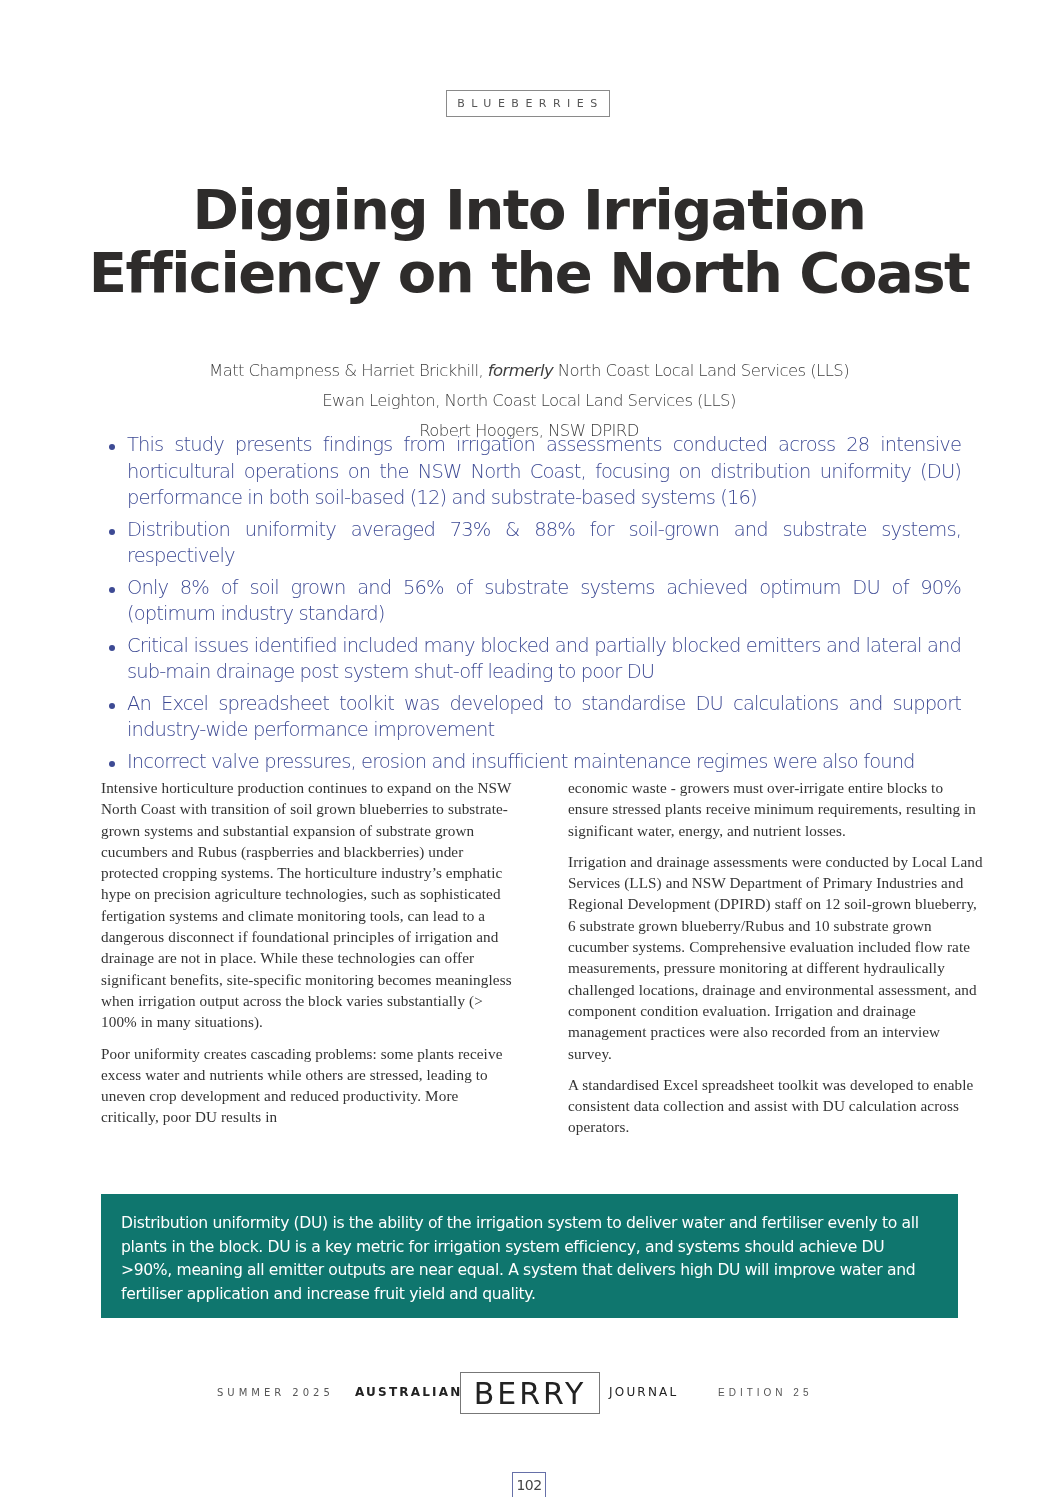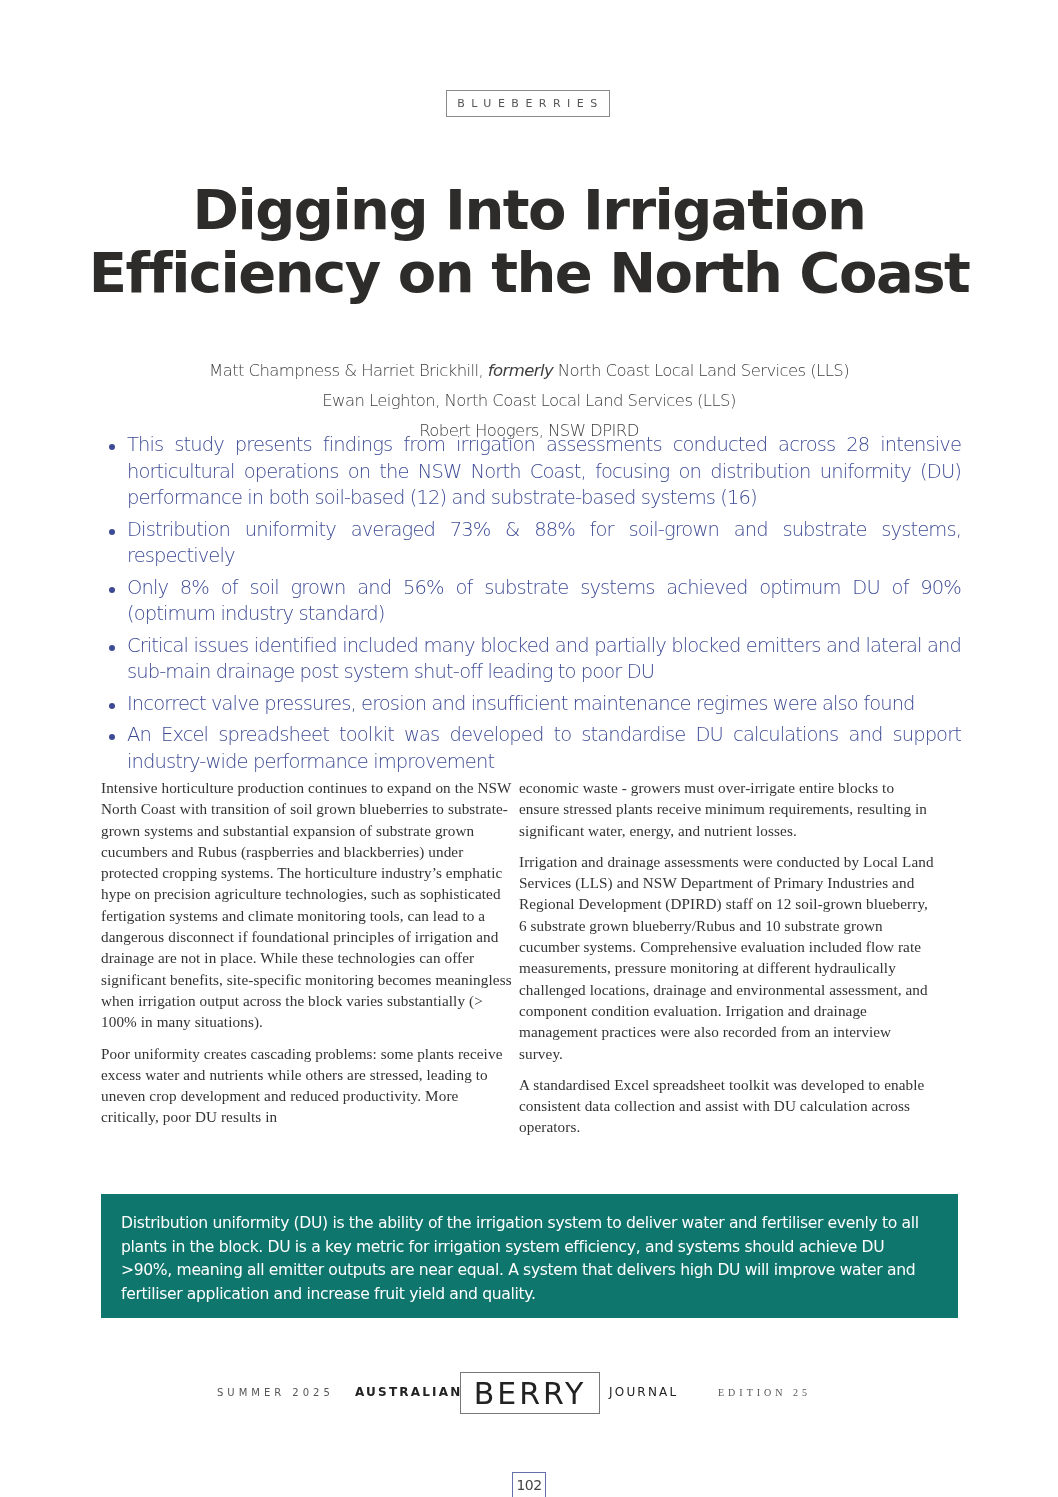--- a/index.html
+++ b/index.html
@@ -40,21 +40,21 @@
     width: 6px; height: 6px; border-radius: 50%; background: #3d4a94;
   }
 
   .col {
     position: absolute; top: 777px; width: 418px;
     font-family: "Liberation Serif", serif; font-size: 15.2px; line-height: 21.3px;
     color: #333; letter-spacing: 0.1px;
   }
   .col p { margin: 0 0 10px 0; }
   .col-left { left: 101px; }
-  .col-right { left: 519px; }
+  .col-right { left: 568px; }
 
   .callout {
     position: absolute; left: 101px; top: 1194px; width: 857px; height: 124px;
     background: #0f766e; box-sizing: border-box; padding: 18px 20px 0 20px;
     font-family: "DejaVu Sans", sans-serif; font-size: 15.6px; line-height: 23.5px;
     color: #ffffff; letter-spacing: -0.35px; font-weight: 500;
   }
 
   .footer {
     position: absolute; left: 0; top: 1372px; width: 1058px; height: 43px;
@@ -72,21 +72,21 @@
     border: 1.5px solid #777; box-sizing: border-box;
     display: flex; align-items: center; justify-content: center;
     font-family: "DejaVu Sans", sans-serif; font-weight: normal; font-size: 30px; letter-spacing: 3px; color: #222;
   }
   .footer .journal {
     position: absolute; left: 609px; top: 13px;
     font-family: "DejaVu Sans", sans-serif; font-weight: normal; font-size: 12px; letter-spacing: 2.2px; color: #222;
   }
   .footer .edition {
     position: absolute; left: 718px; top: 15px;
-    font-family: Liberation Serif, serif; font-size: 10px; letter-spacing: 4px; color: #555;
+    font-family: Liberation Sans, sans-serif; font-size: 10px; letter-spacing: 4px; color: #555;
   }
 
   .page-number {
     position: absolute; left: 512px; top: 1472px; width: 34px; height: 25px;
     border: 1.5px solid #6670a8; border-bottom: none; box-sizing: border-box;
     display: flex; align-items: center; justify-content: center;
     font-family: "DejaVu Sans", sans-serif; font-size: 14px; color: #444; letter-spacing: -0.5px;
   }
 </style>
 </head>
@@ -100,22 +100,22 @@
   <div><span>Matt Champness &amp; Harriet Brickhill, </span><em>formerly</em><span> North Coast Local Land Services (LLS)</span></div>
   <div>Ewan Leighton, North Coast Local Land Services (LLS)</div>
   <div>Robert Hoogers, NSW DPIRD</div>
 </div>
 
 <ul class="summary">
   <li>This study presents findings from irrigation assessments conducted across 28 intensive horticultural operations on the NSW North Coast, focusing on distribution uniformity (DU) performance in both soil-based (12) and substrate-based systems (16)</li>
   <li>Distribution uniformity averaged 73% &amp; 88% for soil-grown and substrate systems, respectively</li>
   <li>Only 8% of soil grown and 56% of substrate systems achieved optimum DU of 90% (optimum industry standard)</li>
   <li>Critical issues identified included many blocked and partially blocked emitters and lateral and sub-main drainage post system shut-off leading to poor DU</li>
+  <li>An Excel spreadsheet toolkit was developed to standardise DU calculations and support industry-wide performance improvement</li>
   <li>Incorrect valve pressures, erosion and insufficient maintenance regimes were also found</li>
-  <li>An Excel spreadsheet toolkit was developed to standardise DU calculations and support industry-wide performance improvement</li>
 </ul>
 
 <div class="col col-left">
   <p>Intensive horticulture production continues to expand on the NSW North Coast with transition of soil grown blueberries to substrate-grown systems and substantial expansion of substrate grown cucumbers and Rubus (raspberries and blackberries) under protected cropping systems. The horticulture industry’s emphatic hype on precision agriculture technologies, such as sophisticated fertigation systems and climate monitoring tools, can lead to a dangerous disconnect if foundational principles of irrigation and drainage are not in place. While these technologies can offer significant benefits, site-specific monitoring becomes meaningless when irrigation output across the block varies substantially (&gt; 100% in many situations).</p>
   <p>Poor uniformity creates cascading problems: some plants receive excess water and nutrients while others are stressed, leading to uneven crop development and reduced productivity. More critically, poor DU results in</p>
 </div>
 
 <div class="col col-right">
   <p>economic waste - growers must over-irrigate entire blocks to ensure stressed plants receive minimum requirements, resulting in significant water, energy, and nutrient losses.</p>
   <p>Irrigation and drainage assessments were conducted by Local Land Services (LLS) and NSW Department of Primary Industries and Regional Development (DPIRD) staff on 12 soil-grown blueberry, 6 substrate grown blueberry/Rubus and 10 substrate grown cucumber systems. Comprehensive evaluation included flow rate measurements, pressure monitoring at different hydraulically challenged locations, drainage and environmental assessment, and component condition evaluation. Irrigation and drainage management practices were also recorded from an interview survey.</p>

